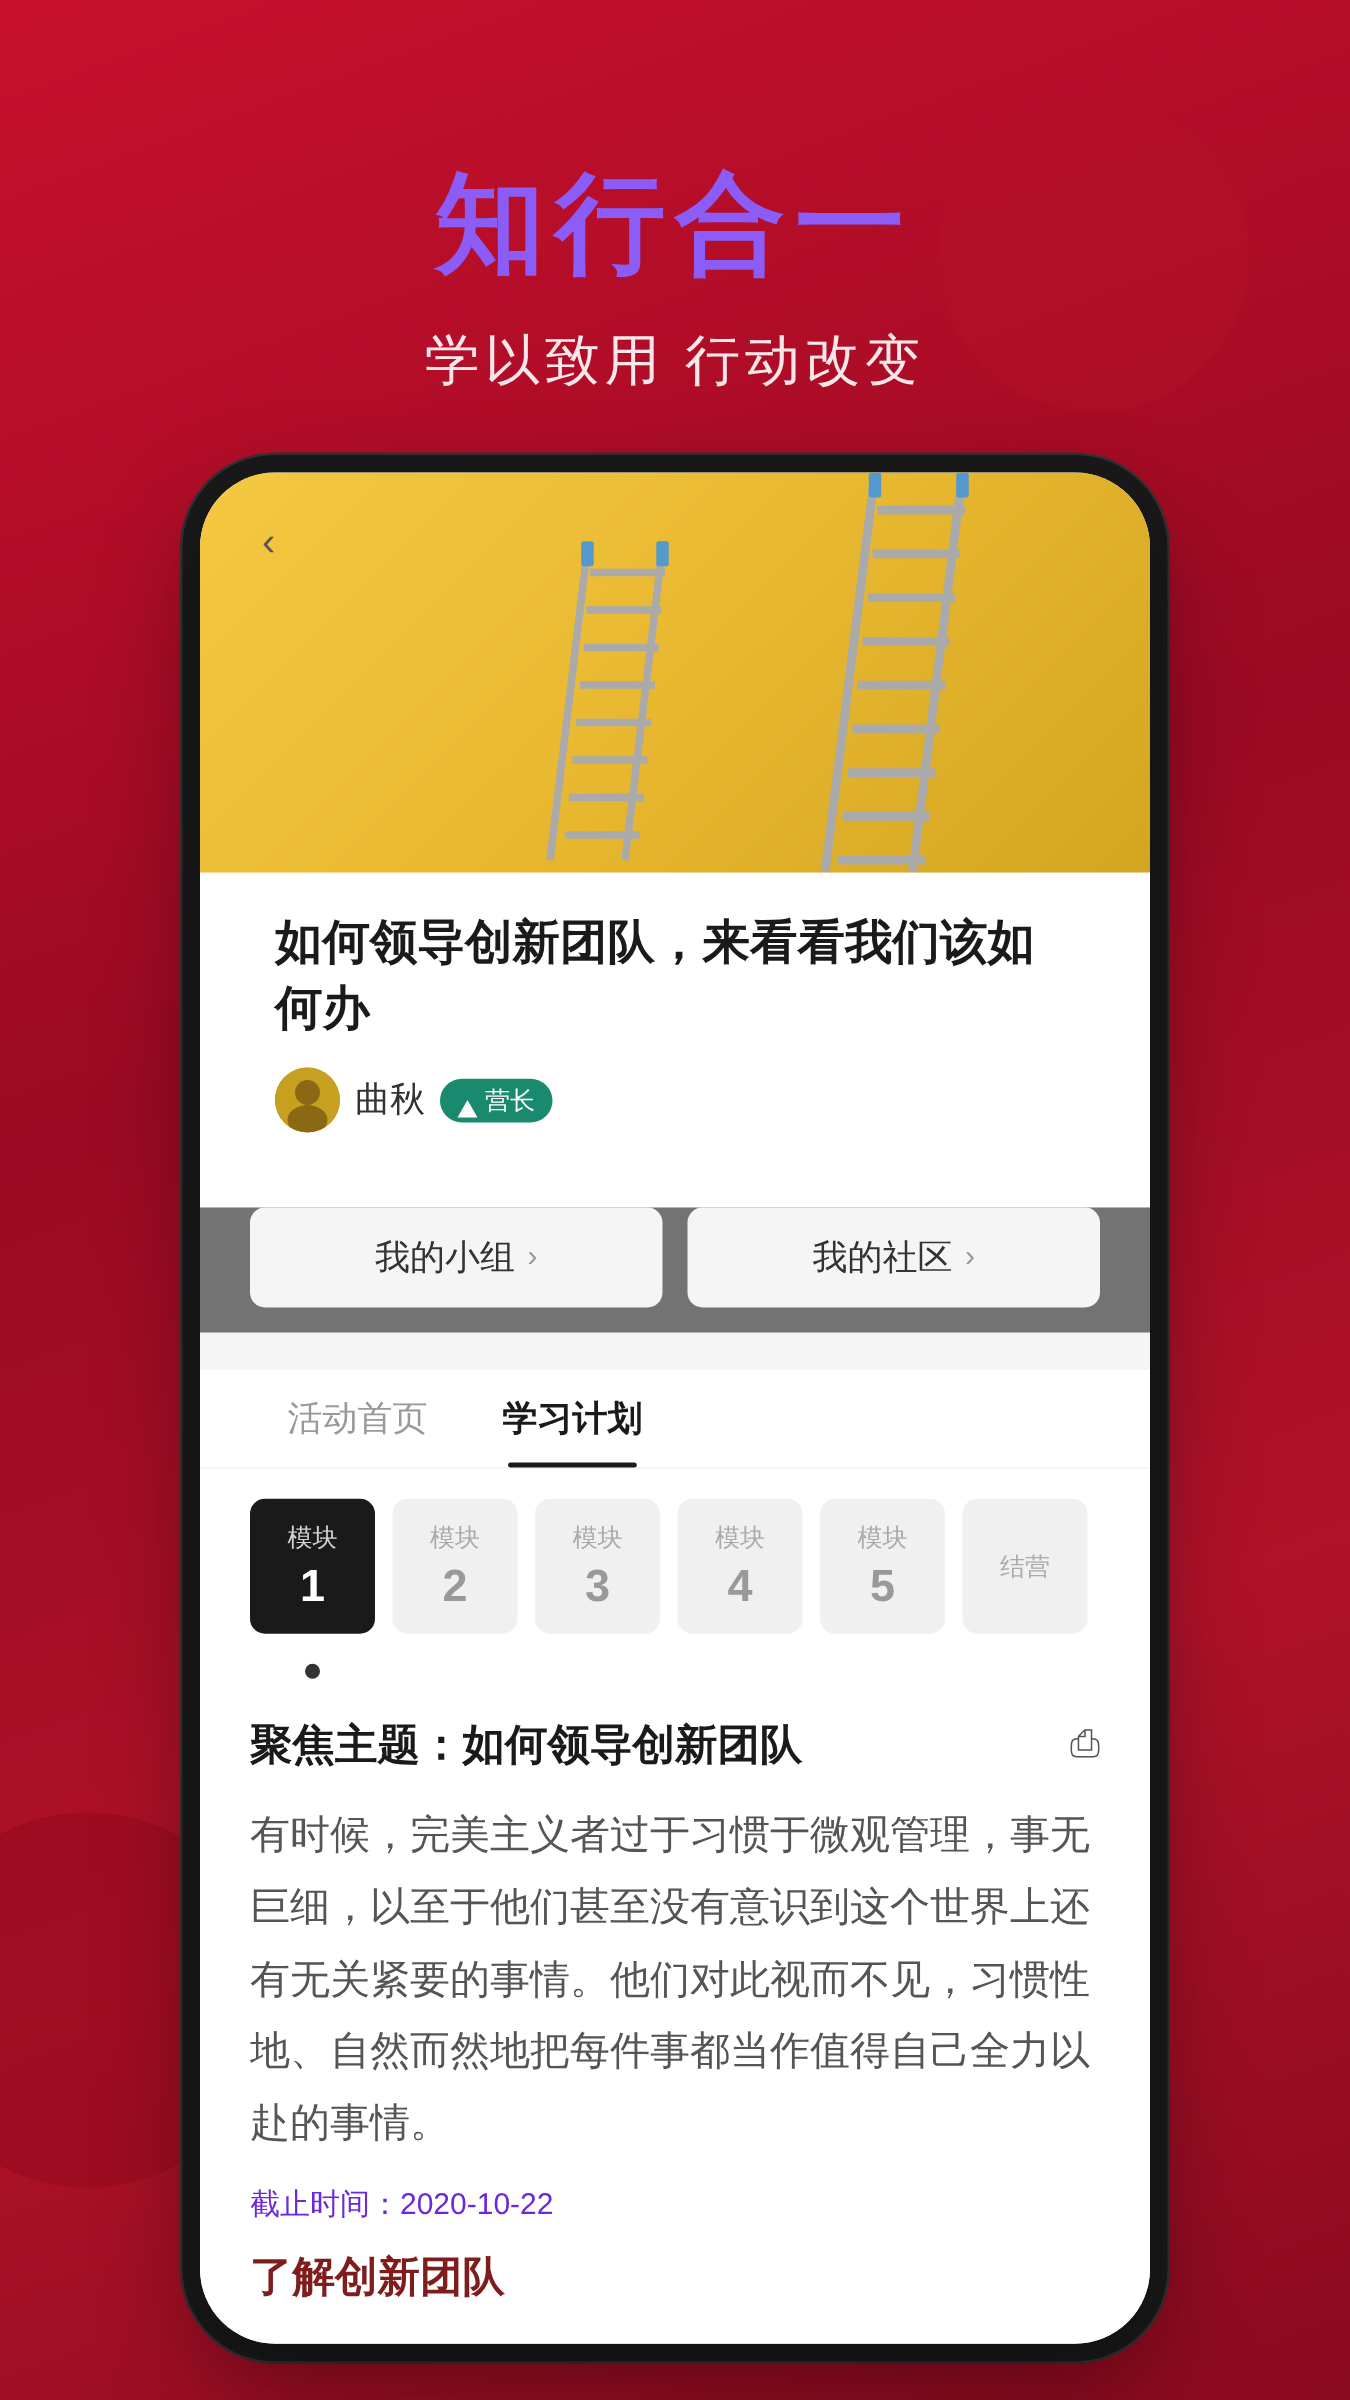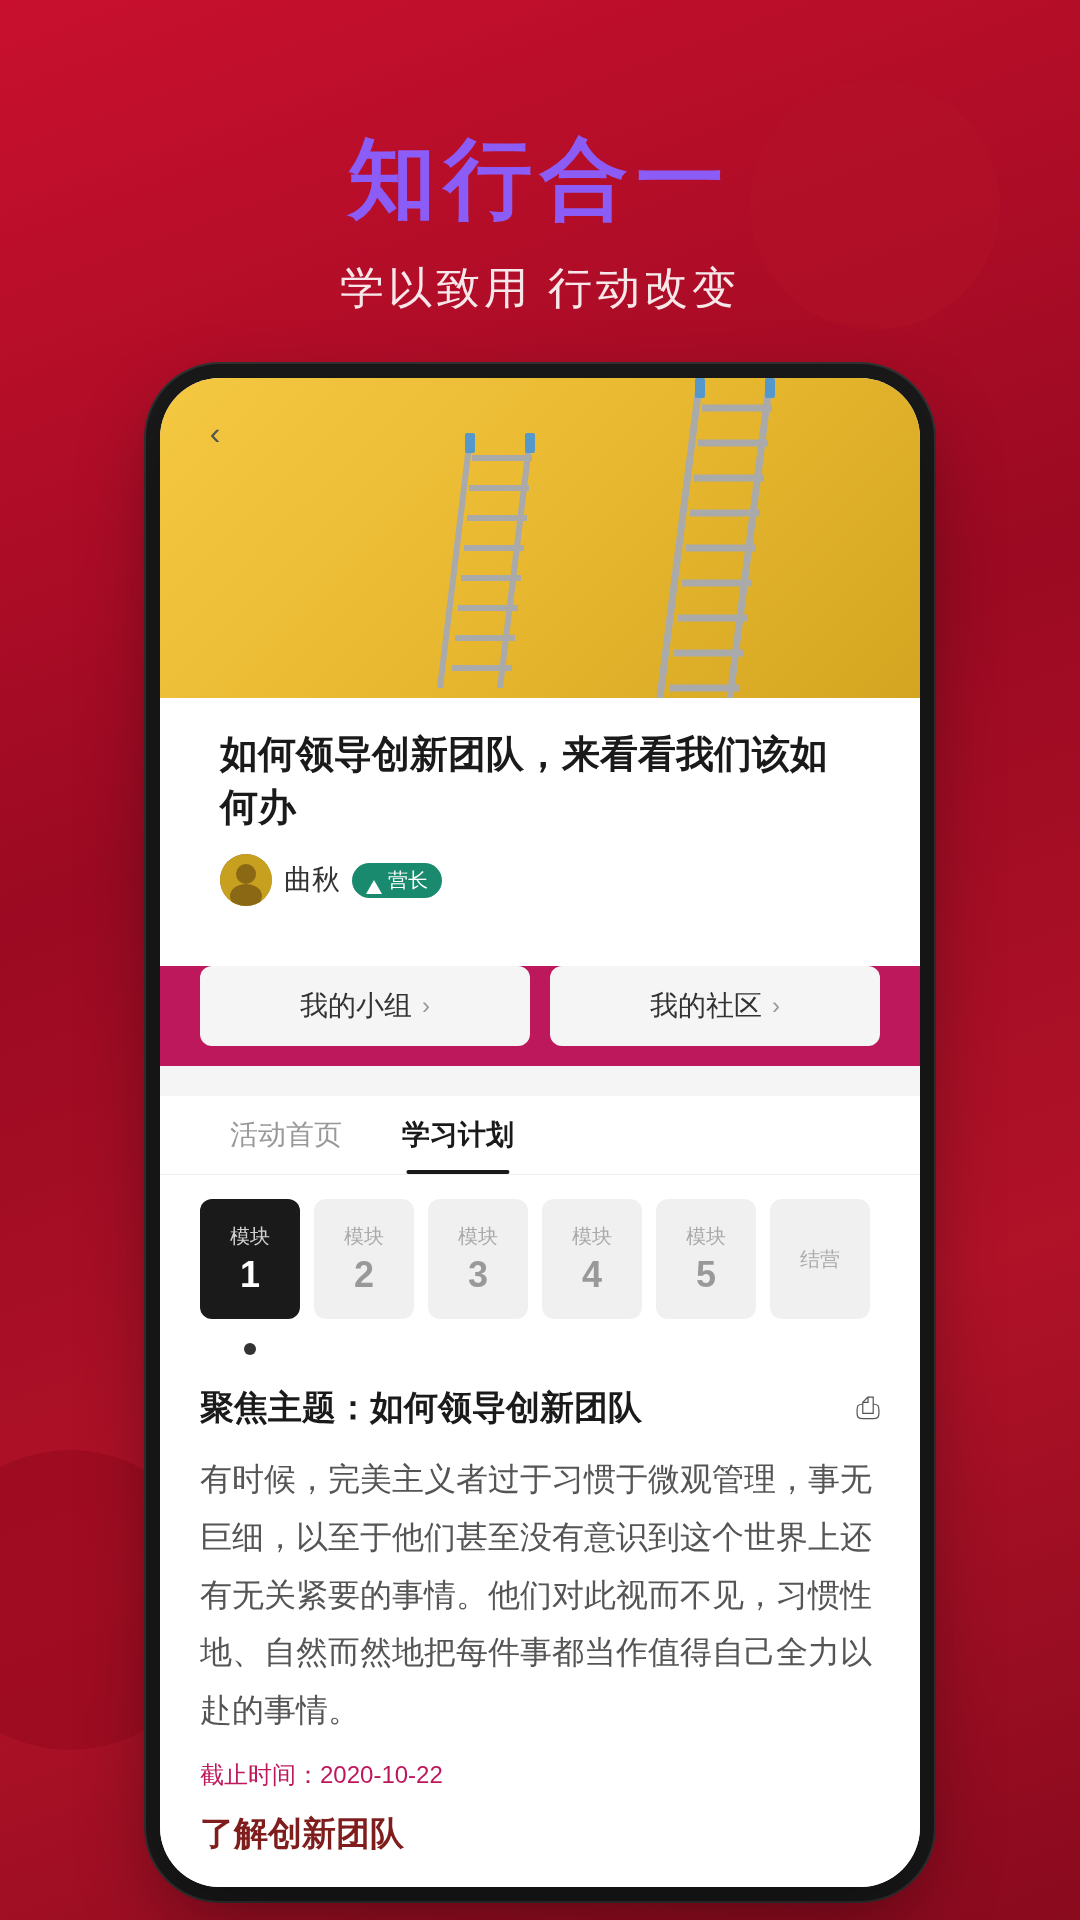--- a/index.html
+++ b/index.html
@@ -166,21 +166,21 @@
       border-left: 8px solid transparent;
       border-right: 8px solid transparent;
       border-bottom: 14px solid white;
     }
 
     
     .nav-buttons {
       display: flex;
       gap: 20px;
       margin-bottom: 30px;
-      background: #be185d;
+      background: #737373;
       padding: 0 40px 20px;
     }
 
     .nav-btn {
       flex: 1;
       height: 80px;
       background: #f5f5f5;
       border-radius: 12px;
       display: flex;
       align-items: center;
@@ -232,21 +232,21 @@
     .modules-row {
       display: flex;
       padding: 24px 40px;
       gap: 14px;
       background: white;
       overflow-x: auto;
     }
 
     .module-card {
       min-width: 100px;
-      height: 120px;
+      height: 108px;
       background: #f0f0f0;
       border-radius: 12px;
       display: flex;
       flex-direction: column;
       align-items: center;
       justify-content: center;
       font-size: 22px;
       color: #999;
       gap: 4px;
     }
@@ -307,21 +307,21 @@
 
     .focus-body {
       font-size: 32px;
       color: #555;
       line-height: 1.8;
       margin-bottom: 20px;
     }
 
     .deadline {
       font-size: 24px;
-      color: #be185d;
+      color: #6d28d9;
       margin-bottom: 20px;
     }
 
     .section-title {
       font-size: 34px;
       font-weight: 700;
       color: #7f1d1d;
     }
   </style>
 </head>

